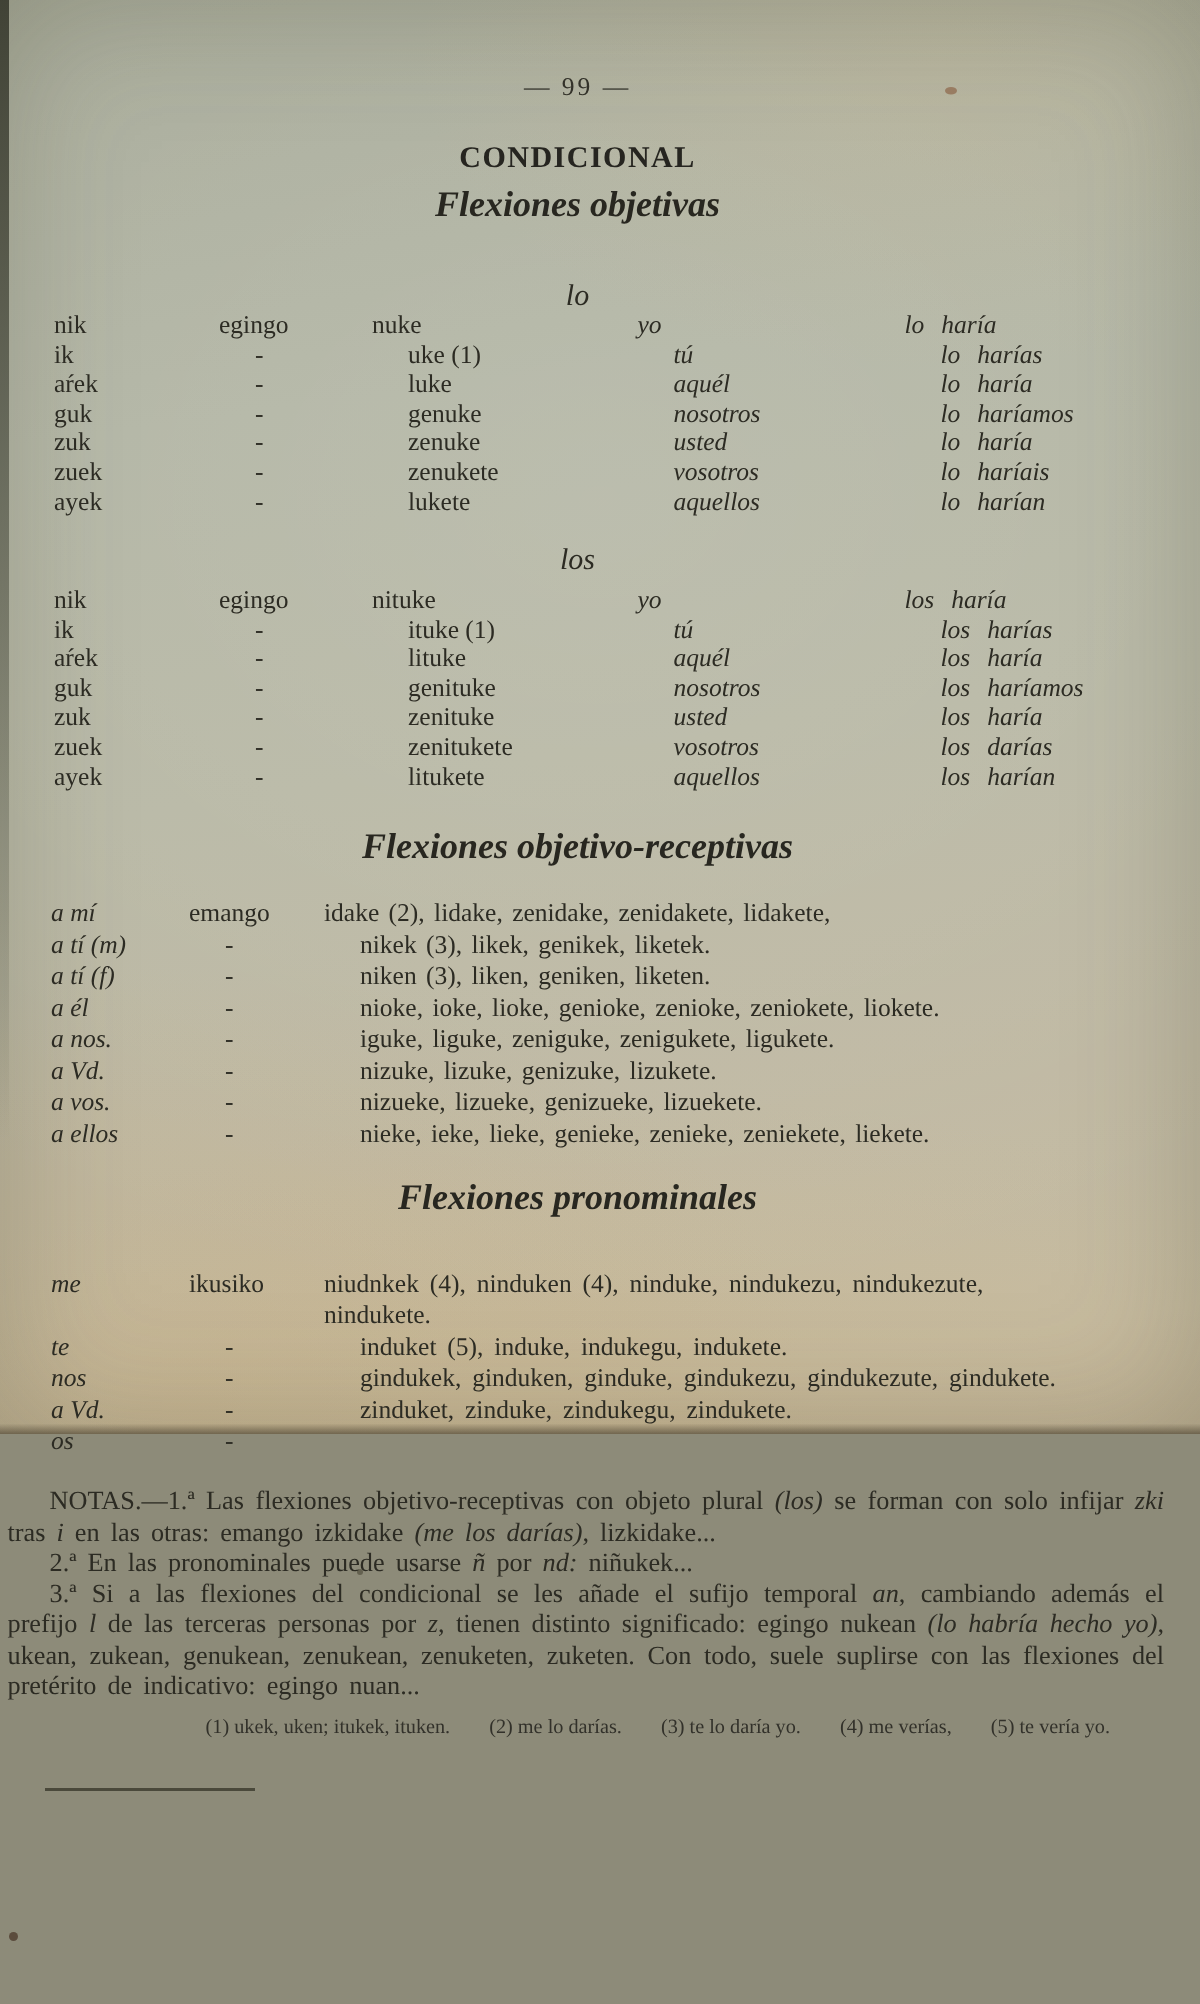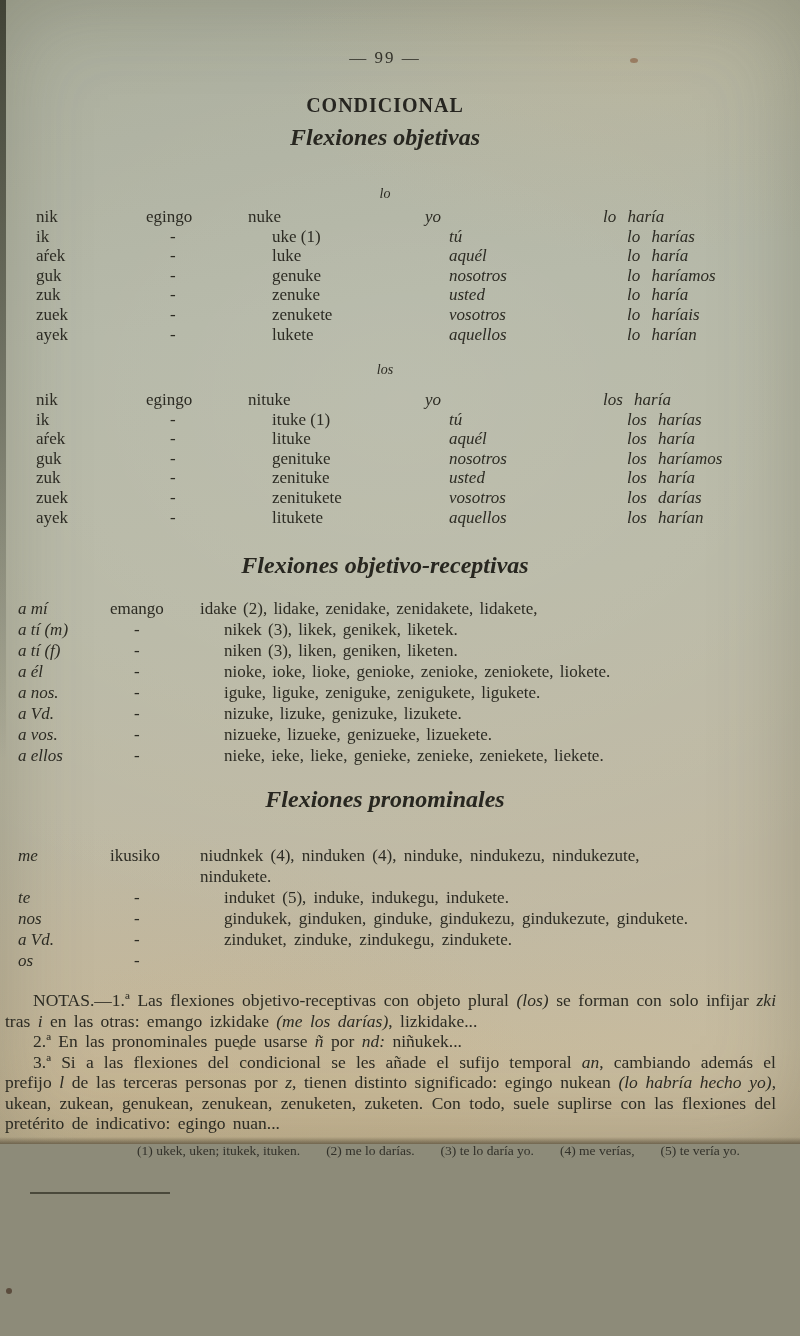--- a/index.html
+++ b/index.html
@@ -1,18 +1,18 @@
 <!DOCTYPE html>
 <html><head>
 <meta charset="utf-8">
 <style>
   html,body{margin:0;padding:0;}
   body{width:800px;height:1336px;overflow:hidden;background:#8d8b79;}
   .page{
-    position:relative;width:800px;height:1144px;
+    position:relative;width:800px;height:956px;
     font-family:"Liberation Serif","DejaVu Serif",serif;
     color:#2c2b23;
     background:
       radial-gradient(ellipse 500px 300px at 78% 4%, rgba(210,190,150,0.25), transparent 70%),
       radial-gradient(ellipse 600px 420px at 15% 98%, rgba(200,170,120,0.30), transparent 70%),
       radial-gradient(ellipse 700px 300px at 55% 100%, rgba(205,180,135,0.35), transparent 75%),
       radial-gradient(ellipse 900px 700px at 50% 35%, rgba(255,255,255,0.10), transparent 80%),
       linear-gradient(172deg,#a9ac9b 0%, #b2b5a4 28%, #b8b8a5 52%, #c0b9a3 76%, #c6bca2 92%, #c3b69b 100%);
     box-shadow: inset 0 0 90px rgba(70,68,48,0.28);
   }
@@ -25,35 +25,35 @@
   .speck{position:absolute;border-radius:50%;pointer-events:none;}
 
   .centerband{position:absolute;left:0;width:770px;text-align:center;}
 
   .pageno{top:48px;font-size:17px;letter-spacing:2px;color:#33322a;}
   .title{top:94px;font-size:20px;font-weight:600;letter-spacing:1px;color:#262520;margin:0;}
   .subtitle,.heading2{font-size:24px;font-style:italic;font-weight:700;color:#282720;margin:0;}
   .subtitle{top:124px;}
   #receptive-title{top:552px;}
   #pronominal-title{top:786px;}
-  .obj-header{font-size:14px;font-style:italic;}
+  .obj-header{font-size:20px;font-style:italic;}
   #lo-h{top:186px;}
   #los-h{top:362px;}
 
   .vtable{position:absolute;left:0;width:800px;font-size:17px;}
   #table-lo{top:207px;}
   #table-los{top:390px;}
   .vrow{display:flex;padding-left:36px;line-height:19.6px;}
   .vrow .c1{width:110px;}
   .vrow .c2{width:102px;}
   .vrow .c3{width:177px;}
   .vrow .c4{width:178px;font-style:italic;}
   .vrow .c5{flex:1;font-style:italic;word-spacing:7px;}
 
-  .rtable{position:absolute;left:0;right:40px;font-size:17px;}
+  .rtable{position:absolute;left:16px;right:40px;font-size:17px;}
   #table-receptive{top:598px;}
   #table-pronominal{top:845px;}
   .rrow{display:flex;padding-left:18px;line-height:21px;}
   .rrow .c1{width:92px;font-style:italic;}
   .rrow .c2{width:90px;}
   .rrow .c3{flex:1;word-spacing:2px;}
   #table-pronominal .rrow .c3{max-width:505px;word-spacing:3px;}
   .ditto{padding-left:24px;}
 
   .notes{position:absolute;top:990px;left:5px;right:24px;font-size:17.5px;line-height:20.5px;text-align:justify;word-spacing:3px;}

